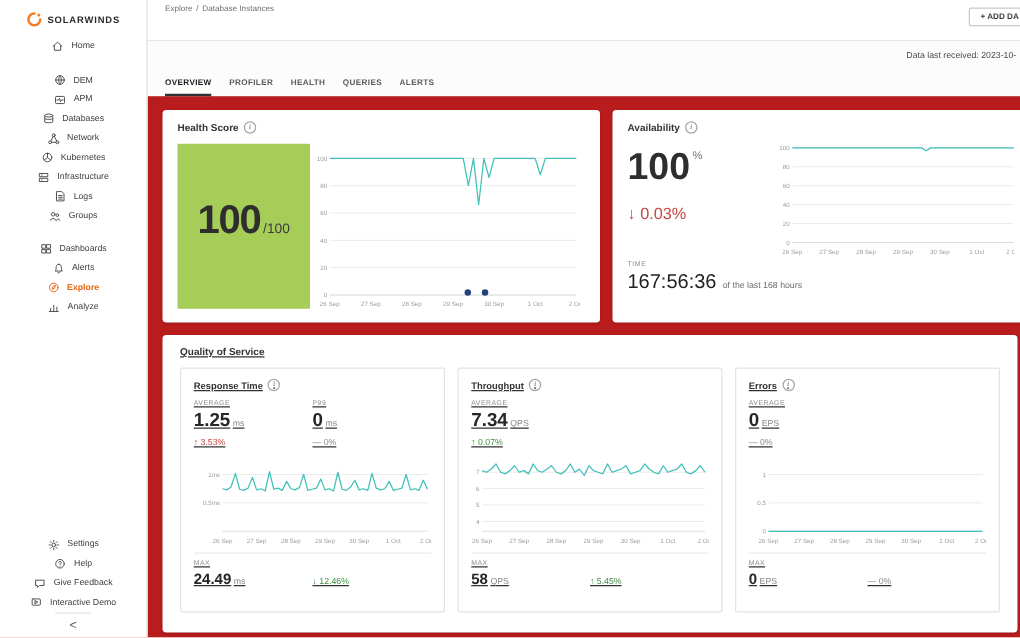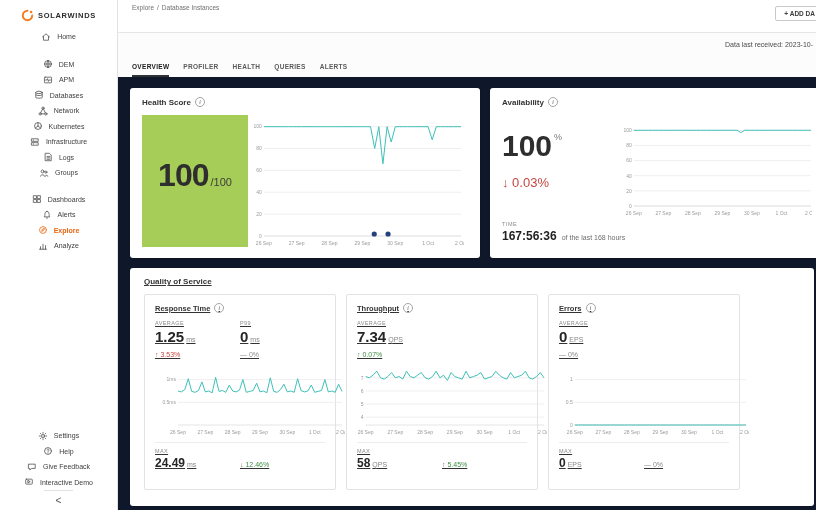--- a/index.html
+++ b/index.html
@@ -34,48 +34,48 @@
   .page-title{font-size:10px;font-weight:bold;color:#1c1c1c;margin-top:3px;white-space:nowrap;}
   .add-btn{position:absolute;top:6px;right:-8px;border:1px solid #c9c9c9;border-radius:2px;background:#fff;
            padding:3px 8px;font-size:6.5px;font-weight:bold;color:#3a3a3a;white-space:nowrap;cursor:pointer;}
   .tabstrip{position:absolute;left:0;top:33px;right:0;height:44px;background:#fcfcfc;border-bottom:1px solid #e2e2e2;}
   .last-received{position:absolute;top:8px;right:3px;font-size:7px;color:#4a4a4a;white-space:nowrap;}
   .tabs{position:absolute;left:14px;bottom:0;display:flex;gap:14px;}
   .tab{font-size:6.5px;font-weight:bold;color:#5a5a5a;padding-bottom:5px;letter-spacing:.3px;cursor:pointer;border-bottom:2px solid transparent;}
   .tab.active{color:#191919;border-bottom:2px solid #2f3338;}
 
   
-  .content{position:absolute;left:0;top:77px;right:0;bottom:0;background:#0f172a;overflow:hidden;}
+  .content{position:absolute;left:0;top:77px;right:0;bottom:0;background:#b91c1c;overflow:hidden;}
   .card{position:absolute;background:#fff;border-radius:3px;box-shadow:0 1px 2px rgba(0,0,0,.14);box-sizing:border-box;}
   .card-health{left:12px;top:11px;width:350px;height:170px;padding:9px 12px;}
   .card-avail{left:372px;top:11px;width:334px;height:170px;padding:9px 12px;}
   .card-qos{left:12px;top:191px;width:684px;height:238px;padding:9px 14px;text-decoration:underline;}
   .card-title{font-size:8px;font-weight:bold;color:#333;display:flex;align-items:center;gap:4px;}
   .info{width:8px;height:8px;border:1px solid #a5a5a5;border-radius:50%;color:#8a8a8a;font-size:5.5px;
         display:inline-flex;align-items:center;justify-content:center;font-style:italic;
         font-family:"Liberation Serif",serif;cursor:pointer;flex:none;}
 
   .health-row{display:flex;margin-top:8px;}
   .score-block{width:106px;height:132px;background:#a6cd57;display:flex;align-items:baseline;justify-content:center;padding-top:44px;box-sizing:border-box;}
   .score-num{font-size:32px;font-weight:bold;color:#2e2e2e;letter-spacing:-1px;line-height:1;}
   .score-suffix{font-size:11px;color:#3c3c3c;margin-left:2px;}
 
-  .avail-row{display:flex;margin-top:14px;}
+  .avail-row{display:flex;margin-top:2px;}
   .avail-left{width:116px;padding-top:10px;flex:none;}
   .avail-num{font-size:30px;font-weight:bold;color:#2e2e2e;line-height:1;}
   .avail-unit{font-size:9px;color:#777;vertical-align:16px;margin-left:2px;font-weight:normal;}
   .avail-delta{margin-top:14px;font-size:13px;}
   .time-row{margin-top:4px;}
   .time-label{font-size:5.5px;color:#8b8b8b;letter-spacing:.5px;}
   .time-line{display:flex;align-items:baseline;margin-top:2px;}
-  .time-value{font-size:12px;font-weight:bold;color:#222;}
+  .time-value{font-size:16px;font-weight:normal;color:#222;}
   .time-caption{font-size:7px;color:#6e6e6e;margin-left:5px;}
 
   .panels{display:flex;gap:10px;margin-top:8px;}
-  .panel{width:192px;height:196px;border:1px solid #e3e3e3;border-radius:2px;padding:8px 10px;box-sizing:border-box;}
+  .panel{width:212px;height:196px;border:1px solid #e3e3e3;border-radius:2px;padding:8px 10px;box-sizing:border-box;}
   .panel-title{font-size:7.5px;font-weight:bold;color:#333;display:flex;gap:4px;align-items:center;}
   .metric-labels{display:flex;margin-top:7px;}
   .metric-label{width:50%;font-size:5.5px;color:#8b8b8b;letter-spacing:.4px;}
   .metric-values{display:flex;margin-top:2px;align-items:baseline;}
   .metric-value{width:50%;font-size:15px;font-weight:bold;color:#262626;}
   .metric-unit{font-size:7px;color:#888;font-weight:normal;margin-left:2px;}
   .metric-deltas{display:flex;margin-top:6px;font-size:7px;}
   .delta{width:50%;}
   .delta-red{color:#c64540;}
   .delta-green{color:#3e8e41;}

